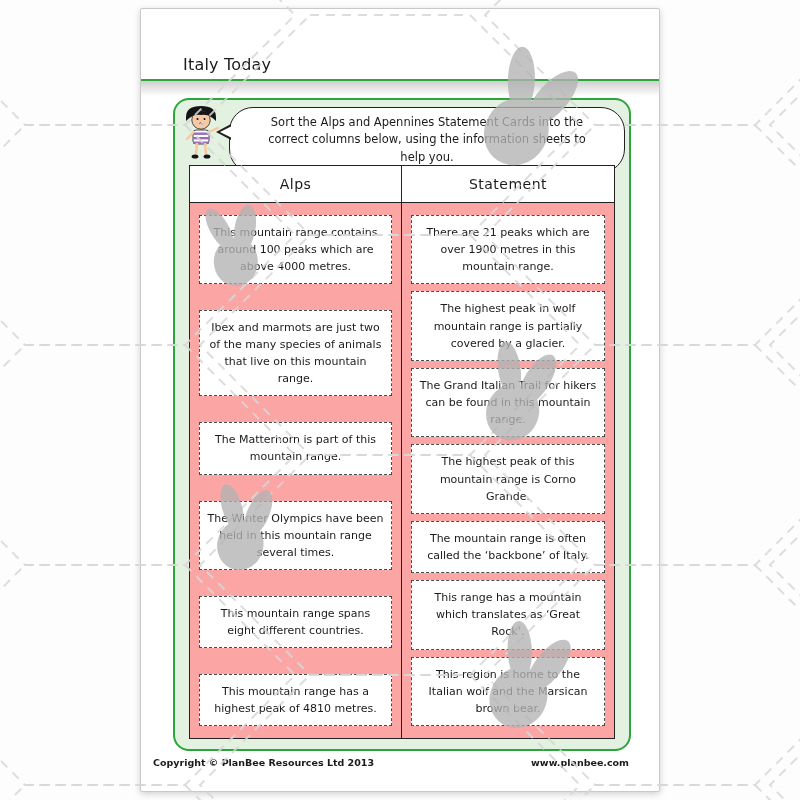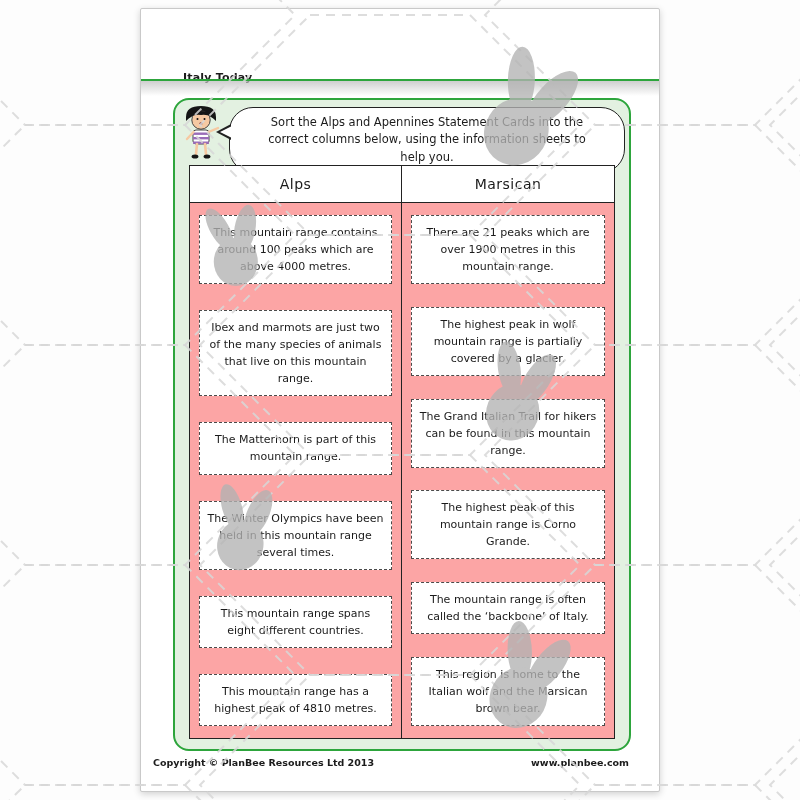--- a/index.html
+++ b/index.html
@@ -11,22 +11,22 @@
   *{box-sizing:border-box;margin:0;padding:0}
   html,body{width:800px;height:800px;overflow:hidden;background:#fdfdfd;
     font-family:"DejaVu Sans","Liberation Sans",sans-serif;color:#1b1b1b;}
   .stage{position:relative;width:800px;height:800px;}
 
   
   .page{position:absolute;left:140px;top:8px;width:520px;height:784px;
     background:#fff;border:1px solid #c9c9c9;border-radius:2px;
     box-shadow:0 2px 7px rgba(0,0,0,.18);z-index:1;}
 
-  .page-title-left{position:absolute;left:42px;top:46px;font-size:11px;font-weight:bold;
-    letter-spacing:.2px;margin-top:16px;}
+  .page-title-left{position:absolute;left:42px;top:46px;font-size:16px;font-weight:normal;
+    letter-spacing:.2px;}
   .page-title-right{position:absolute;right:30px;top:46px;font-size:14px;font-weight:bold;
     letter-spacing:.2px;}
   .green-rule{position:absolute;left:0;right:0;top:70px;height:2px;background:var(--green);}
   .header-shadow{position:absolute;left:0;right:0;top:72px;height:15px;
     background:linear-gradient(#bfbfbf,rgba(255,255,255,0));opacity:.75;}
 
   
   .panel{position:absolute;left:32px;top:89px;width:458px;height:653px;
     background:var(--panel-bg);border:2px solid var(--green);border-radius:16px;padding-left:24px;}
 
@@ -103,37 +103,38 @@
         <ellipse cx="27" cy="53.5" rx="3.4" ry="2" fill="#151515"></ellipse>
       </svg>
 
       <div class="bubble">
         <span>Sort the Alps and Apennines Statement Cards into the correct columns below, using the information sheets to help you.</span>
       </div>
 
       <div class="sort-table">
         <div class="thead">
           <div class="th">Alps</div>
-          <div class="th">Marsican</div>
+          <div class="th">Statement</div>
         </div>
         <div class="tbody">
           <div class="tcol">
               <div class="card">This mountain range contains around 100 peaks which are above 4000 metres.</div>
               <div class="card">Ibex and marmots are just two of the many species of animals that live on this mountain range.</div>
               <div class="card">The Matterhorn is part of this mountain range.</div>
               <div class="card">The Winter Olympics have been held in this mountain range several times.</div>
               <div class="card">This mountain range spans eight different countries.</div>
               <div class="card">This mountain range has a highest peak of 4810 metres.</div>
             </div>
           <div class="tcol">
               <div class="card">There are 21 peaks which are over 1900 metres in this mountain range.</div>
               <div class="card">The highest peak in wolf mountain range is partially covered by a glacier.</div>
               <div class="card">The Grand Italian Trail for hikers can be found in this mountain range.</div>
               <div class="card">The highest peak of this mountain range is Corno Grande.</div>
               <div class="card">The mountain range is often called the ‘backbone’ of Italy.</div>
+              <div class="card">This range has a mountain which translates as ‘Great Rock’.</div>
               <div class="card">This region is home to the Italian wolf and the Marsican brown bear.</div>
             </div>
         </div>
       </div>
 
     </div>
 
     <div class="footer">
       <span>Copyright © PlanBee Resources Ltd 2013</span>
       <span>www.planbee.com</span>

